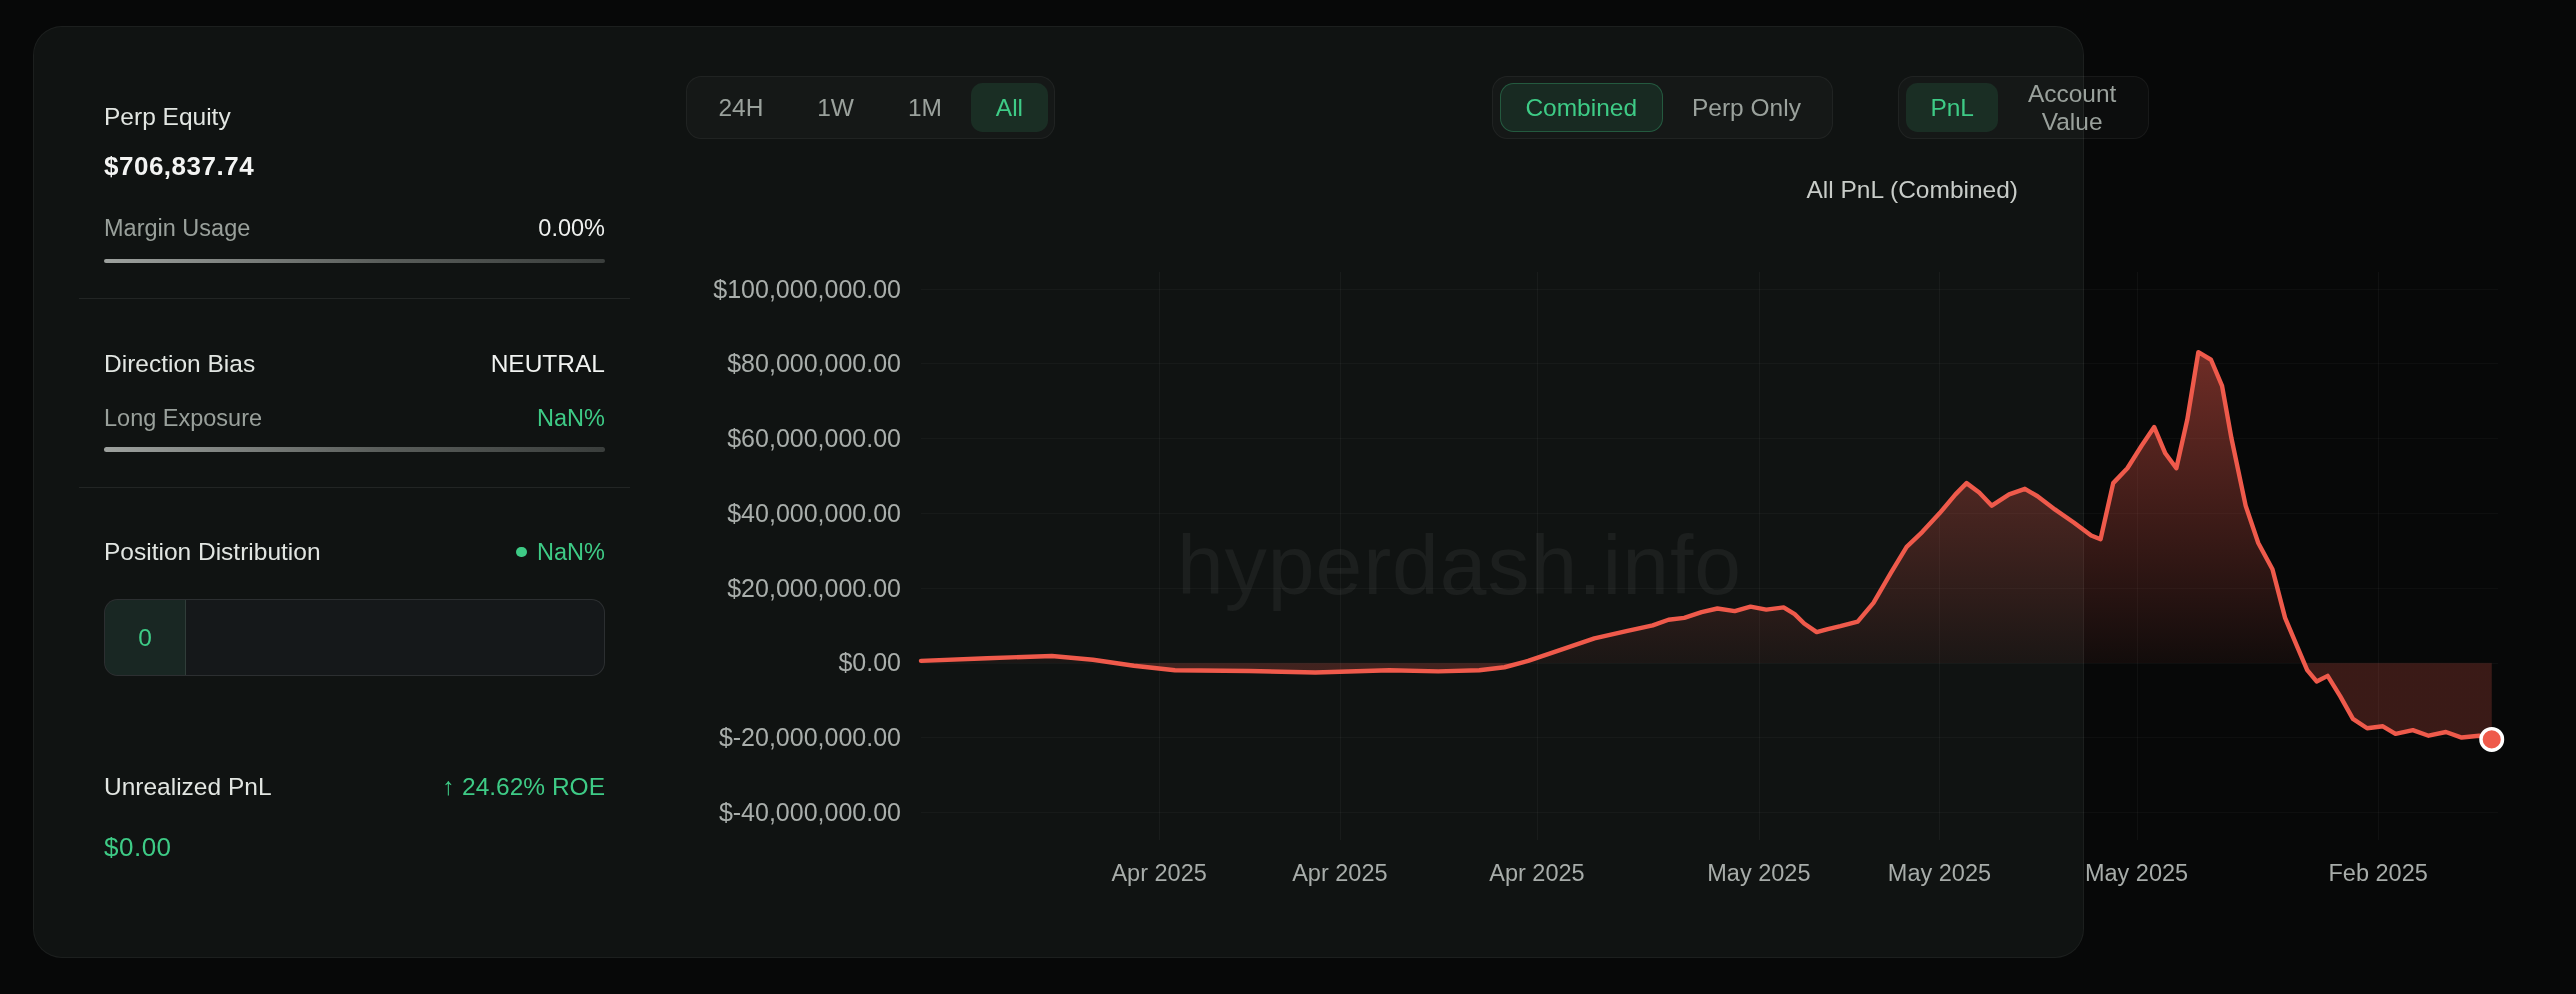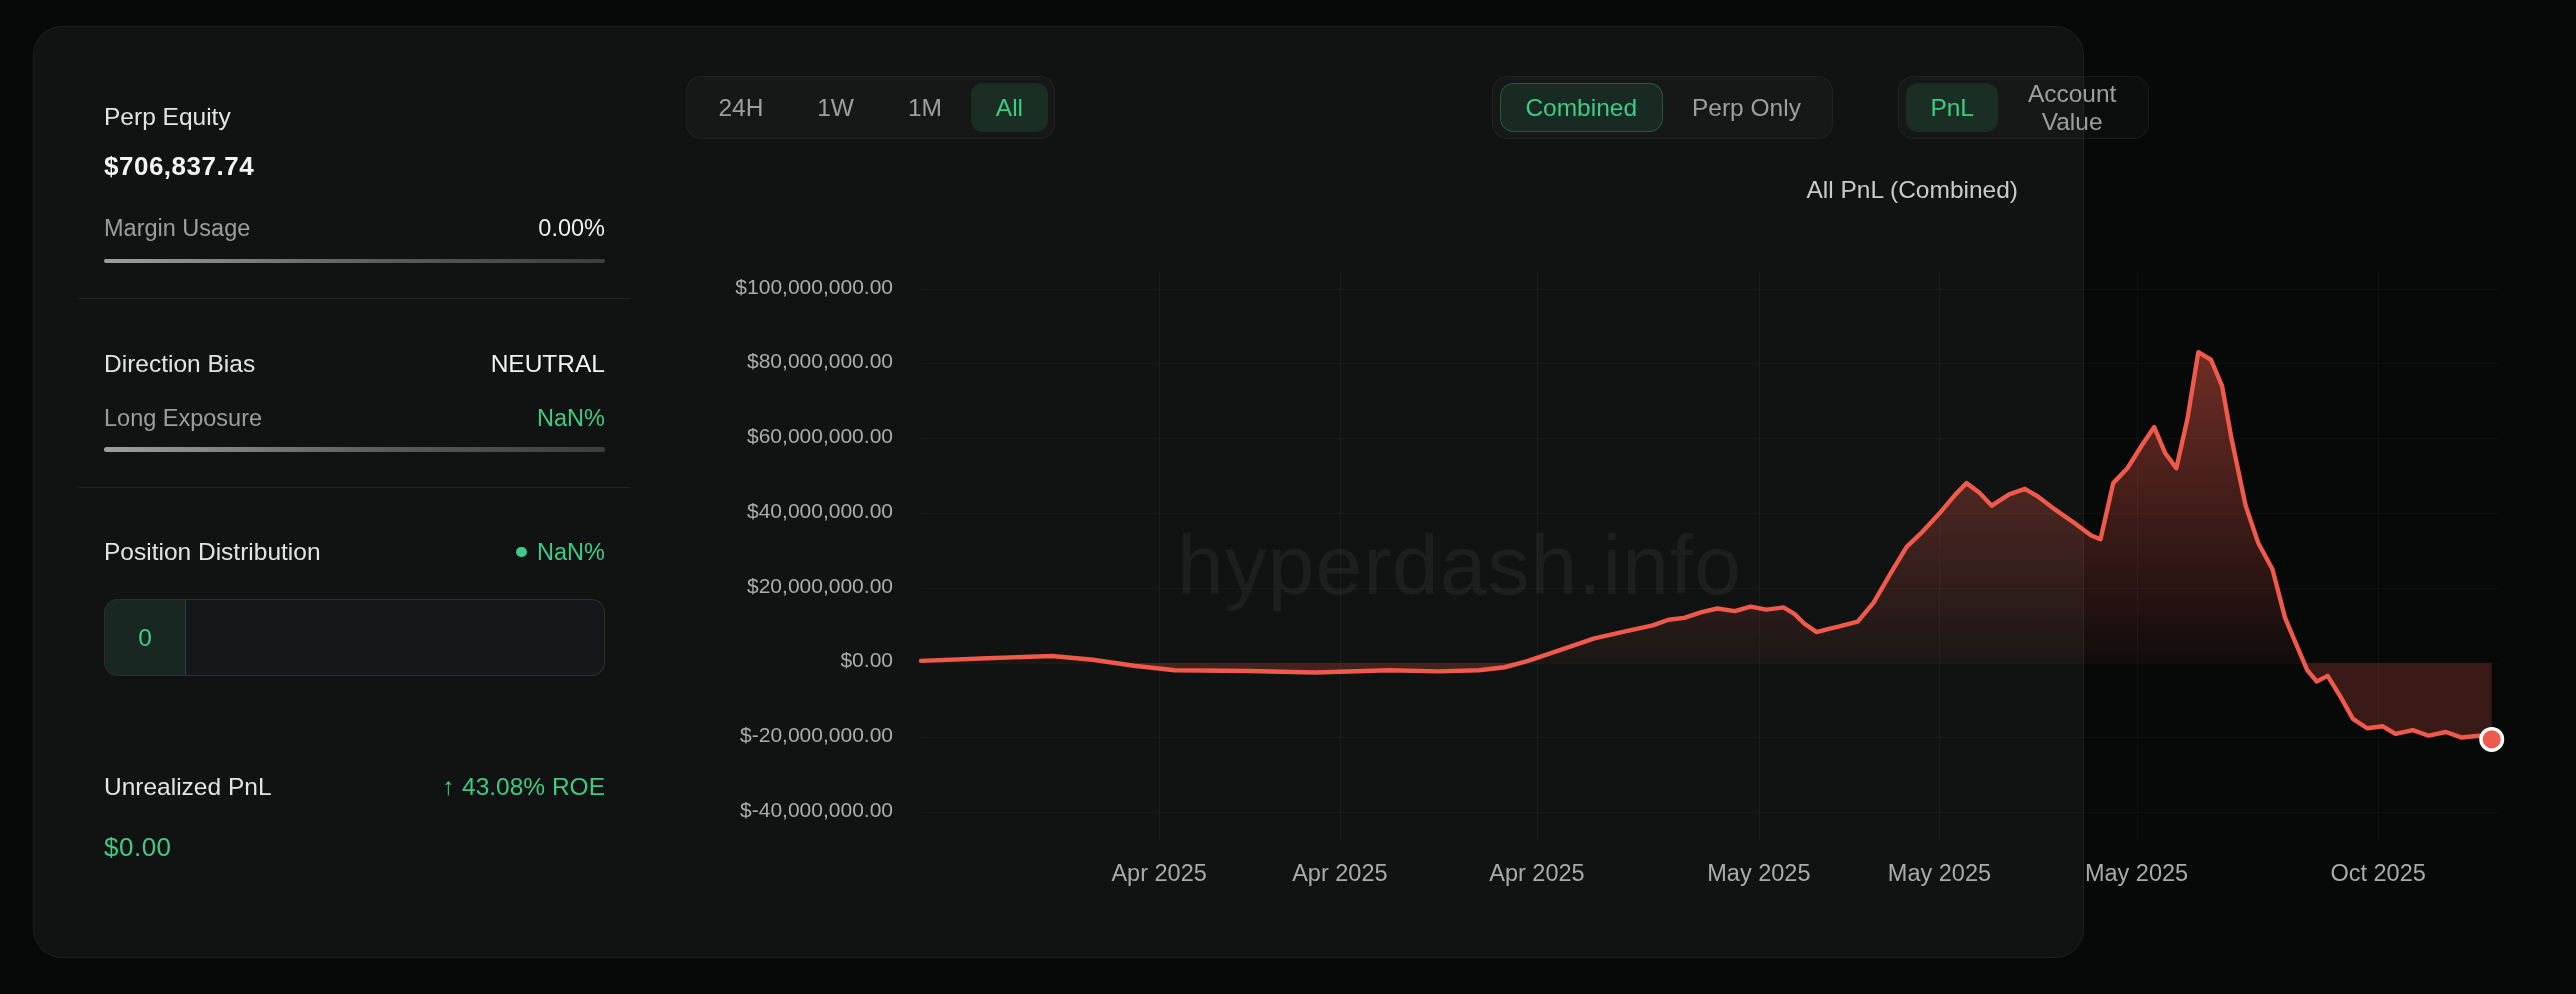--- a/index.html
+++ b/index.html
@@ -47,21 +47,21 @@
     border:1px solid rgba(255,255,255,0.14);background:rgba(255,255,255,0.02);color:#e3e6e3;
     font-size:24.5px;display:flex;align-items:center;justify-content:center;}
 
   
   .pnl-summary{position:absolute;right:65px;top:149px;text-align:right;}
   .pnl-label{font-size:24.5px;color:#c8ccc8;}
   .pnl-value{font-size:37px;font-weight:500;color:#ef5a4b;margin-top:9.8px;letter-spacing:0.5px;}
 
   
   .y-axis{position:absolute;left:548px;top:0;width:323px;height:881px;pointer-events:none;}
-  .y-axis span{position:absolute;right:12px;width:100%;text-align:right;font-size:21px;color:#a9aeab;}
+  .y-axis span{position:absolute;right:4px;width:100%;text-align:right;font-size:25px;color:#a9aeab;}
   .y-axis span:nth-of-type(1){top:248px}.y-axis span:nth-of-type(2){top:322px}
   .y-axis span:nth-of-type(3){top:397px}.y-axis span:nth-of-type(4){top:472px}
   .y-axis span:nth-of-type(5){top:547px}.y-axis span:nth-of-type(6){top:621px}
   .y-axis span:nth-of-type(7){top:696px}.y-axis span:nth-of-type(8){top:771px}
 
   .plot{position:absolute;left:887px;top:245px;width:1577px;height:568px;}
   .vgrid{position:absolute;top:0;bottom:0;width:1px;background:rgba(255,255,255,0.04);}
   .vgrid:nth-of-type(1){left:15.10%}.vgrid:nth-of-type(2){left:26.56%}
   .vgrid:nth-of-type(3){left:39.06%}.vgrid:nth-of-type(4){left:53.13%}
   .vgrid:nth-of-type(5){left:64.58%}.vgrid:nth-of-type(6){left:77.08%}
@@ -120,21 +120,21 @@
     </div>
     <div class="pos-box mt34">
       <div class="pos-cell">0</div>
       <div class="pos-rest"></div>
     </div>
 
     <div class="row mt99">
       <span class="label">Unrealized PnL</span>
       <span class="roe green">
         <span>↑</span>
-        <span>43.08% ROE</span>
+        <span>24.62% ROE</span>
       </span>
     </div>
     <div class="big-value green mt32" style="font-weight:500">$0.00</div>
   </aside>
 
   <div class="seg-group tf-group">
     <button class="seg-btn">24H</button>
     <button class="seg-btn">1W</button>
     <button class="seg-btn">1M</button>
     <button class="seg-btn selected">All</button>
@@ -199,17 +199,17 @@
     </svg>
   </div>
 
   <div class="x-axis">
     <span>Apr 2025</span>
     <span>Apr 2025</span>
     <span>Apr 2025</span>
     <span>May 2025</span>
     <span>May 2025</span>
     <span>May 2025</span>
-    <span>Oct 2025</span>
+    <span>Feb 2025</span>
   </div>
 
 </div>
 
 
 </body></html>

